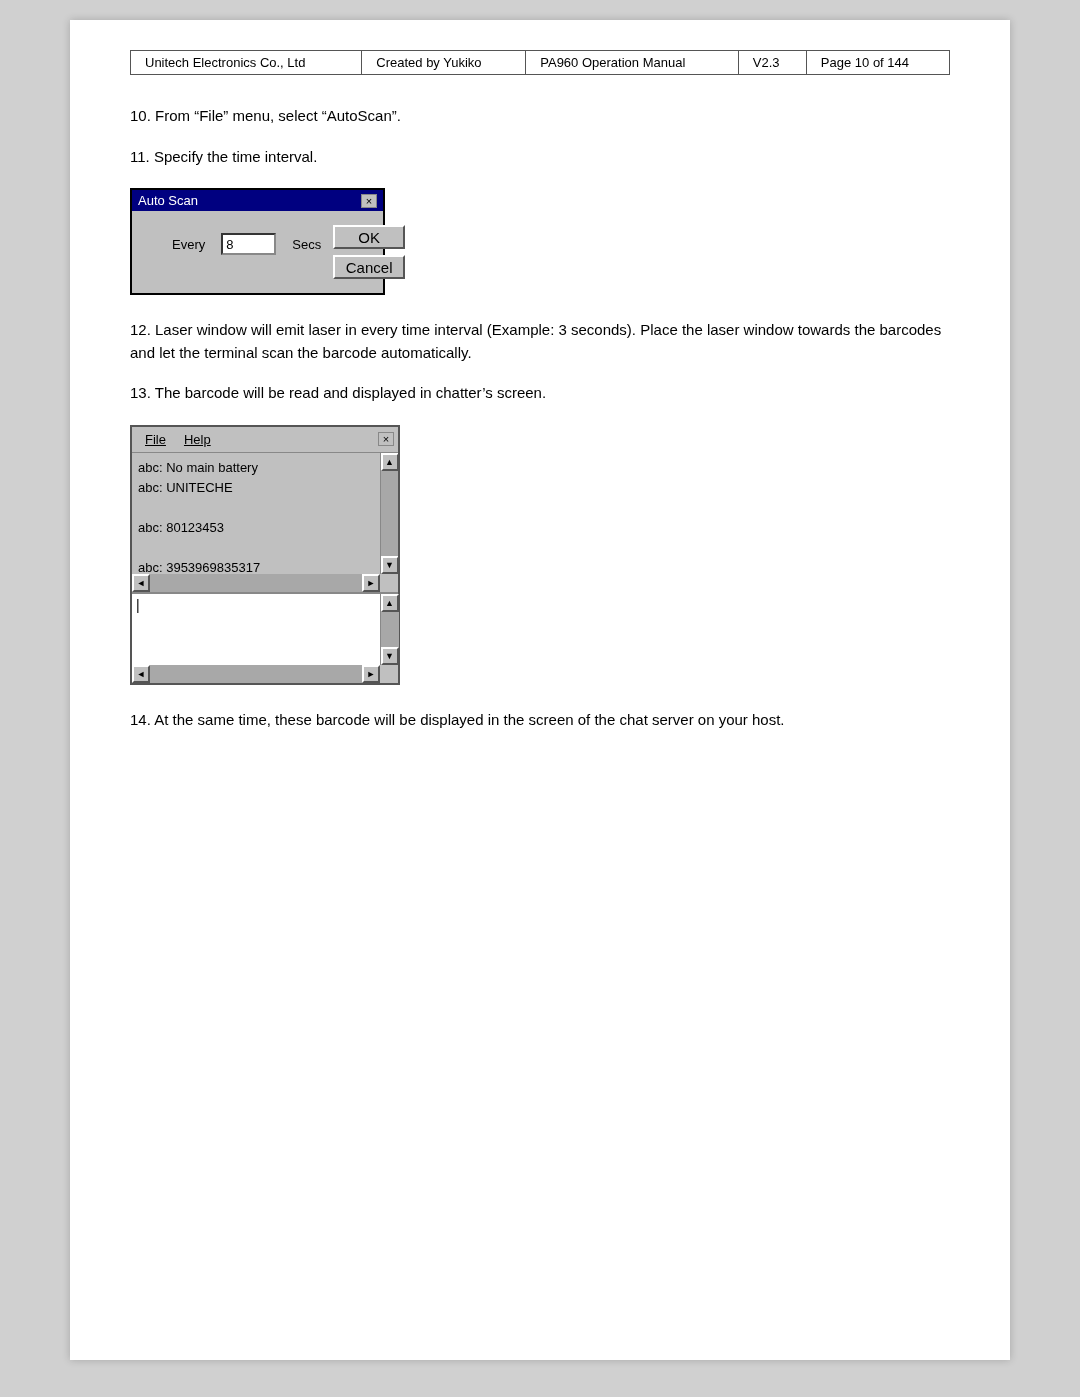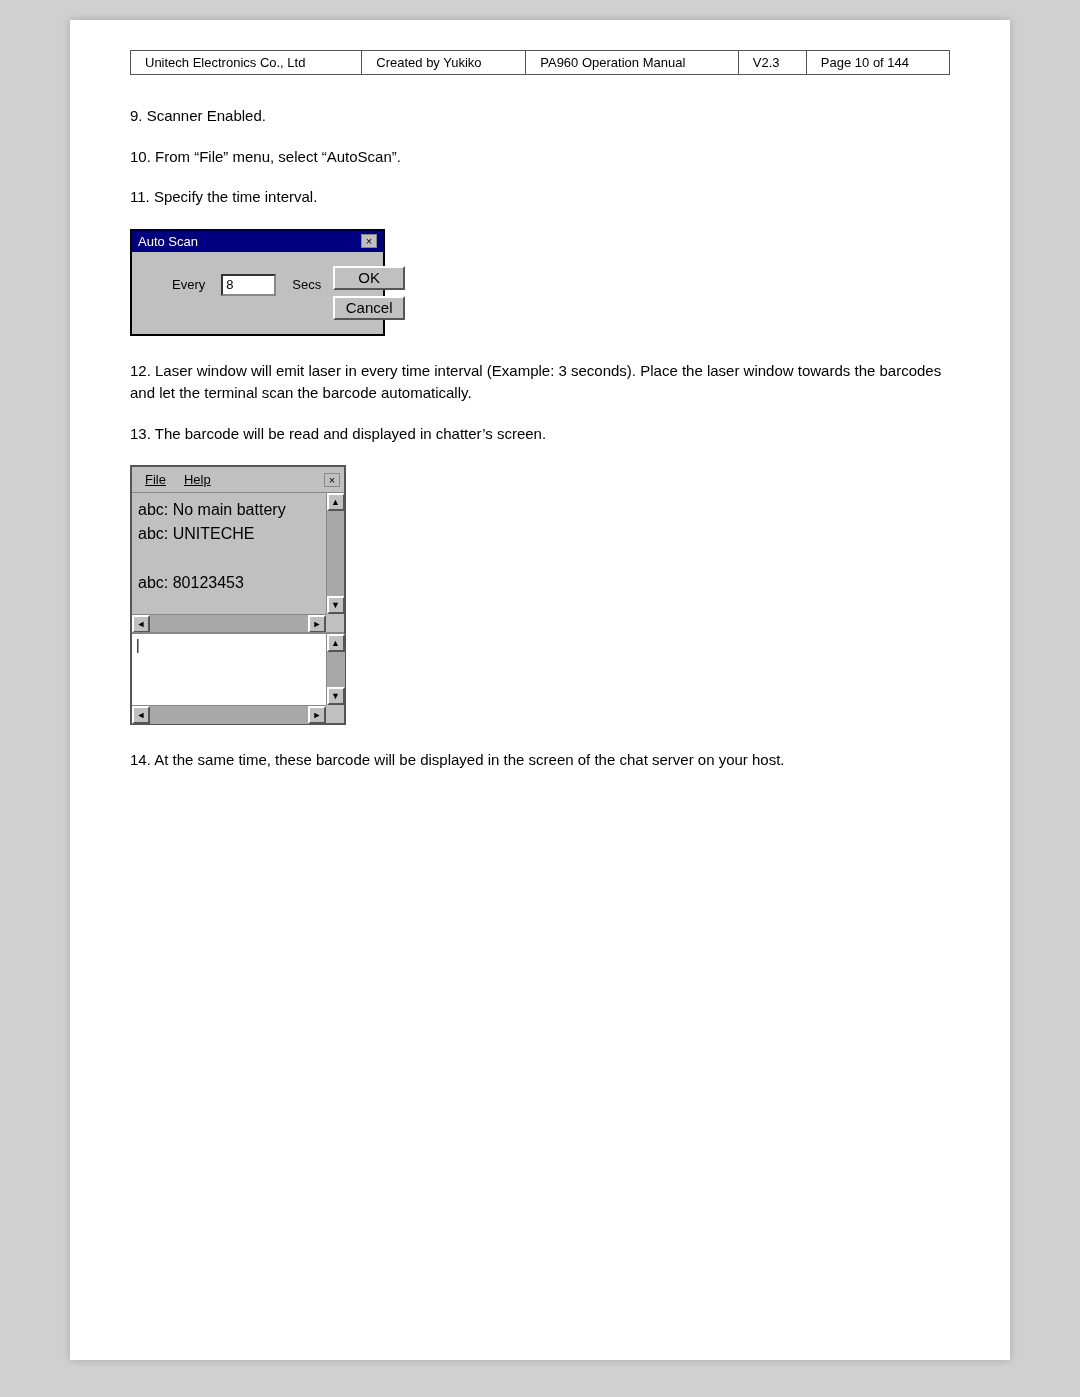--- a/index.html
+++ b/index.html
@@ -101,21 +101,21 @@
       border-top: 2px solid #fff;
       border-left: 2px solid #fff;
       border-right: 2px solid #555;
       border-bottom: 2px solid #555;
       font-size: 15px;
       cursor: pointer;
       text-align: center;
     }
     
     .chat-window {
-      width: 216px;
+      width: 270px;
       border: 2px solid #555;
       background: #c0c0c0;
       font-family: 'Arial', sans-serif;
       font-size: 13px;
       margin: 20px 0 24px 0;
     }
     .chat-menubar {
       display: flex;
       align-items: center;
       justify-content: space-between;
@@ -153,21 +153,21 @@
       background: #c0c0c0;
       height: 140px;
       border-bottom: 1px solid #888;
       overflow: hidden;
     }
     .chat-text-area {
       position: absolute;
       left: 0; top: 0;
       right: 20px; bottom: 20px;
       padding: 4px 6px;
-      font-size: 16px;
+      font-size: 13px;
       background: #c0c0c0;
       overflow: hidden;
     }
     .chat-text-area p {
       margin: 2px 0;
       line-height: 1.4;
     }
     .scrollbar-v-right {
       position: absolute;
       right: 0; top: 0;
@@ -250,21 +250,20 @@
         <tr>
       <td rowspan="2">Unitech Electronics Co., Ltd</td>
       <td>Created by Yukiko</td>
       <td rowspan="2">PA960 Operation Manual</td>
       <td rowspan="2">V2.3</td>
       <td rowspan="2">Page 10 of 144</td>
     </tr>
   </tbody>
     </table>
 
-  <p class="step-text">9. Scanner Enabled.</p>
 
   <p class="step-text">10. From “File” menu, select “AutoScan”.</p>
 
   <p class="step-text">11. Specify the time interval.</p>
 
   <div class="dialog-container">
     <div class="autoscan-dialog">
       <div class="autoscan-title-bar">
         <span>Auto Scan</span>
         <div class="close-btn">×</div>

